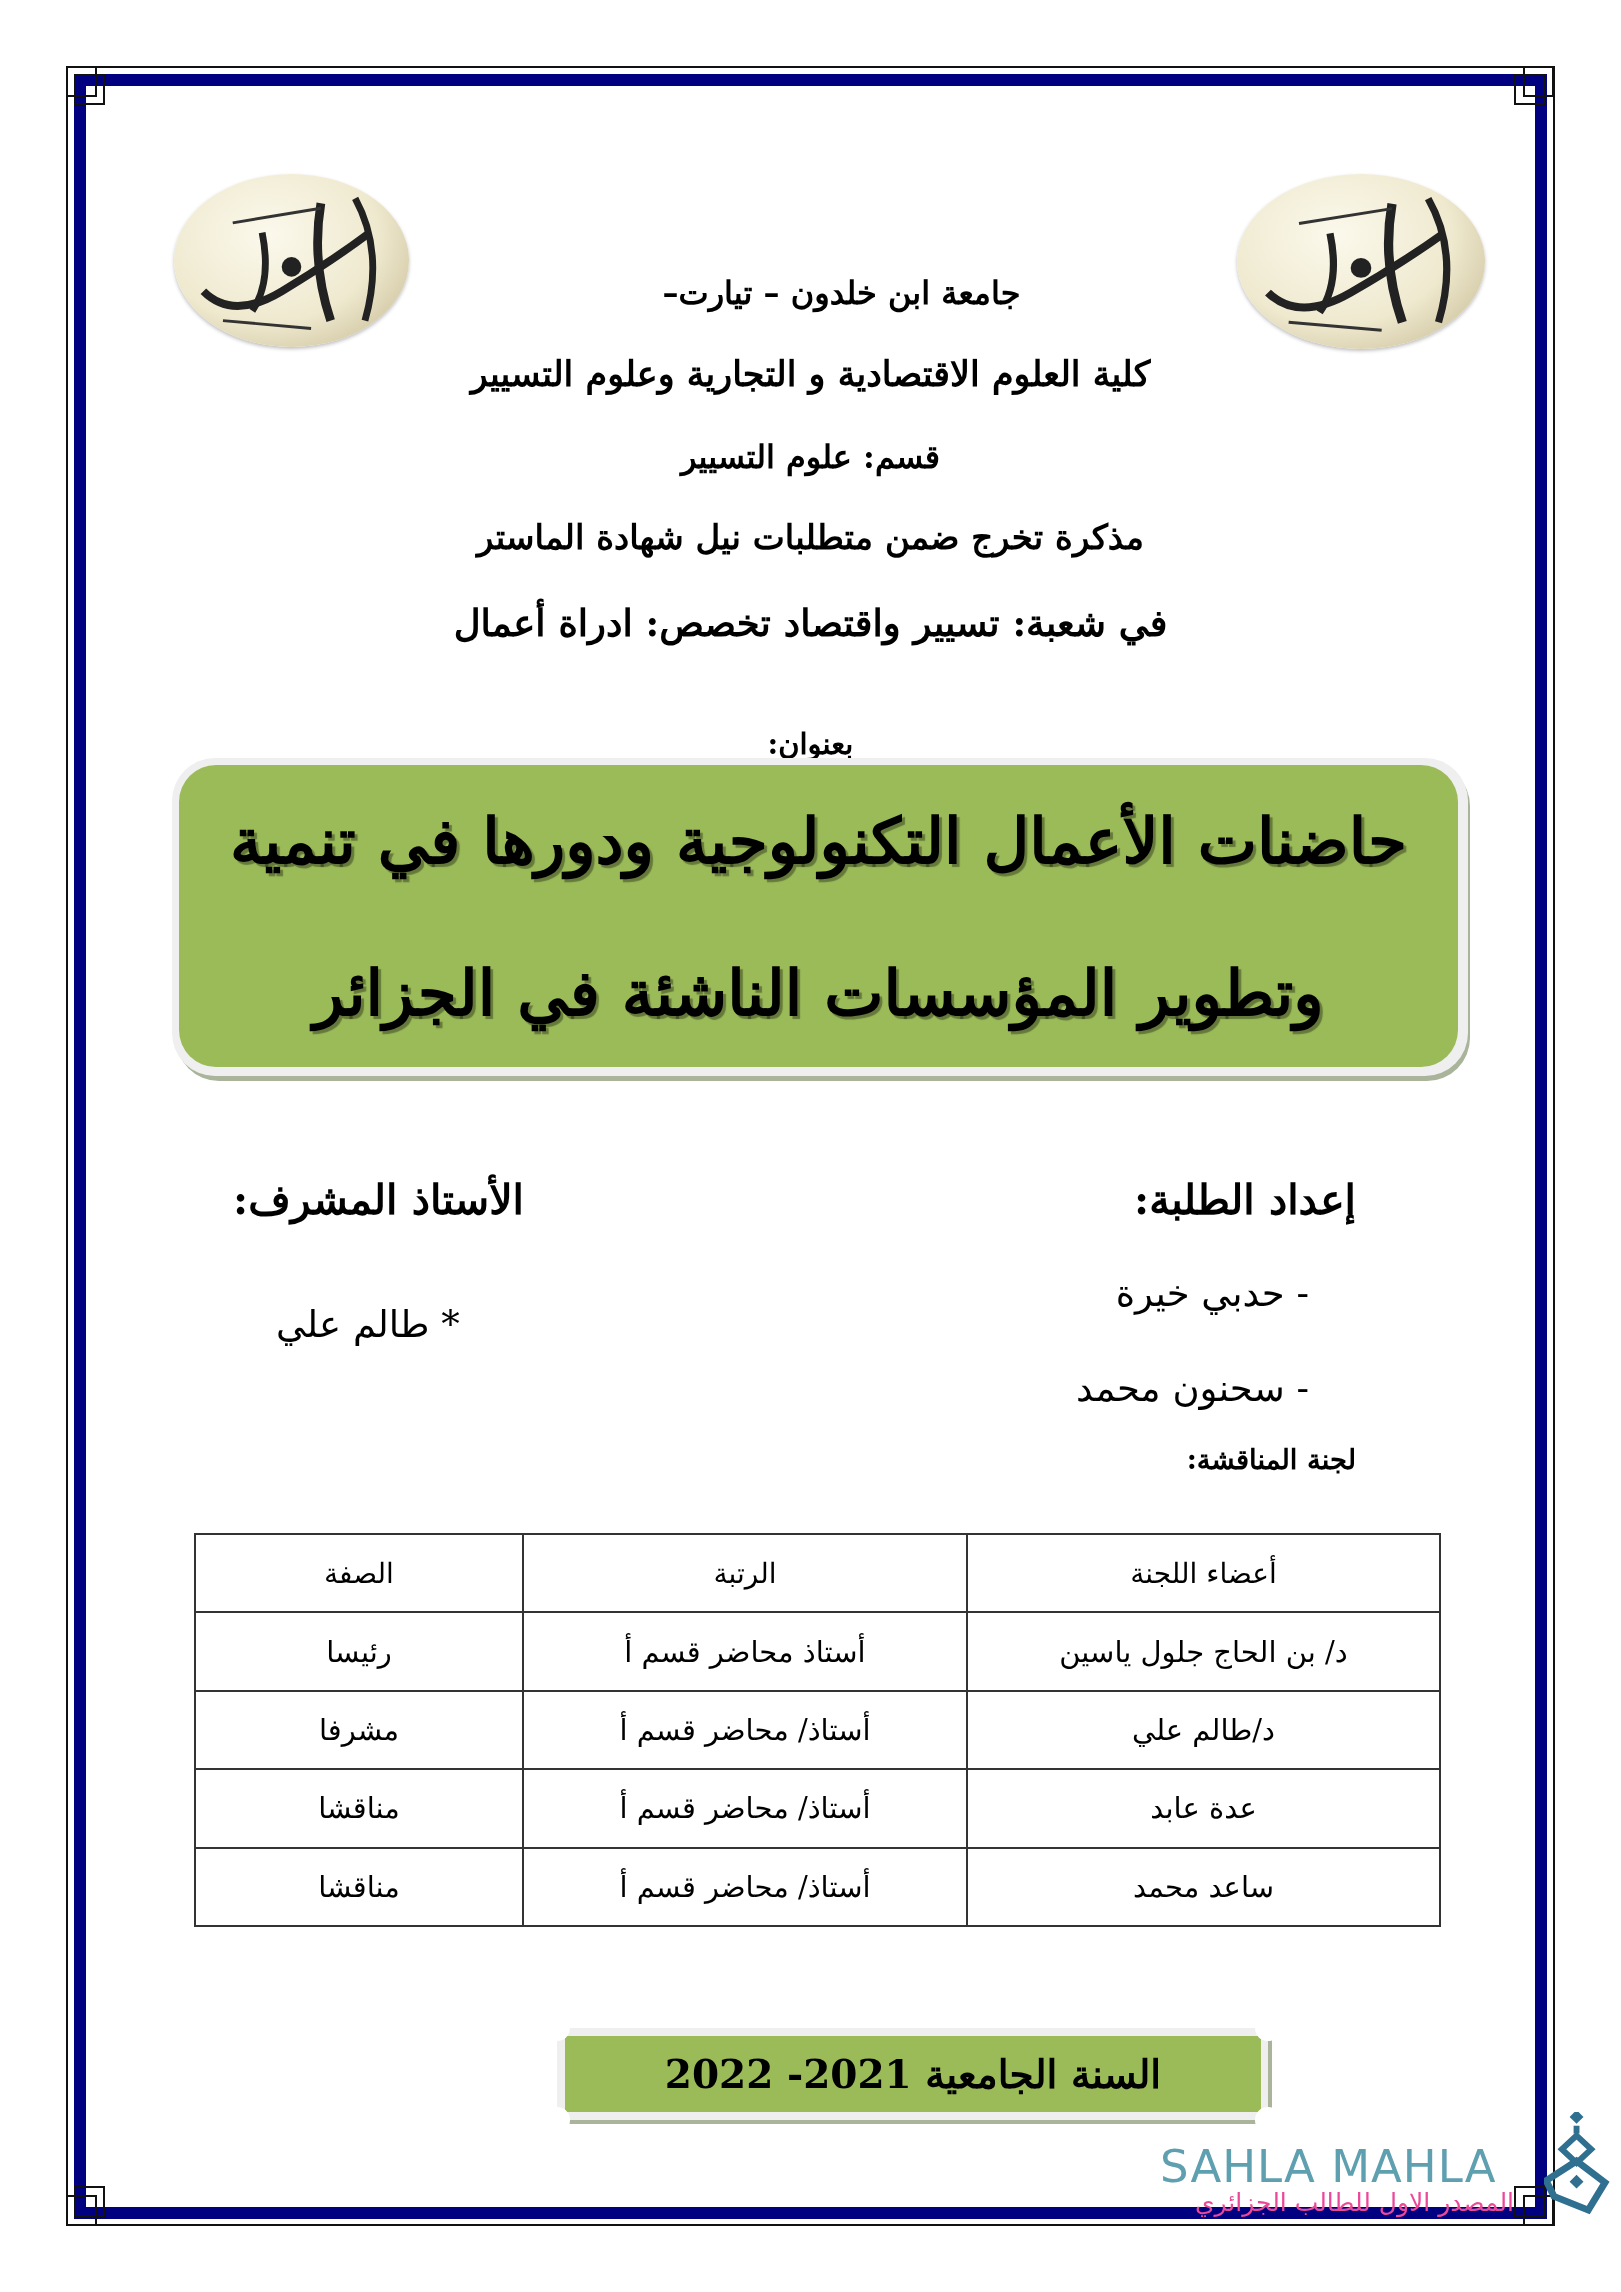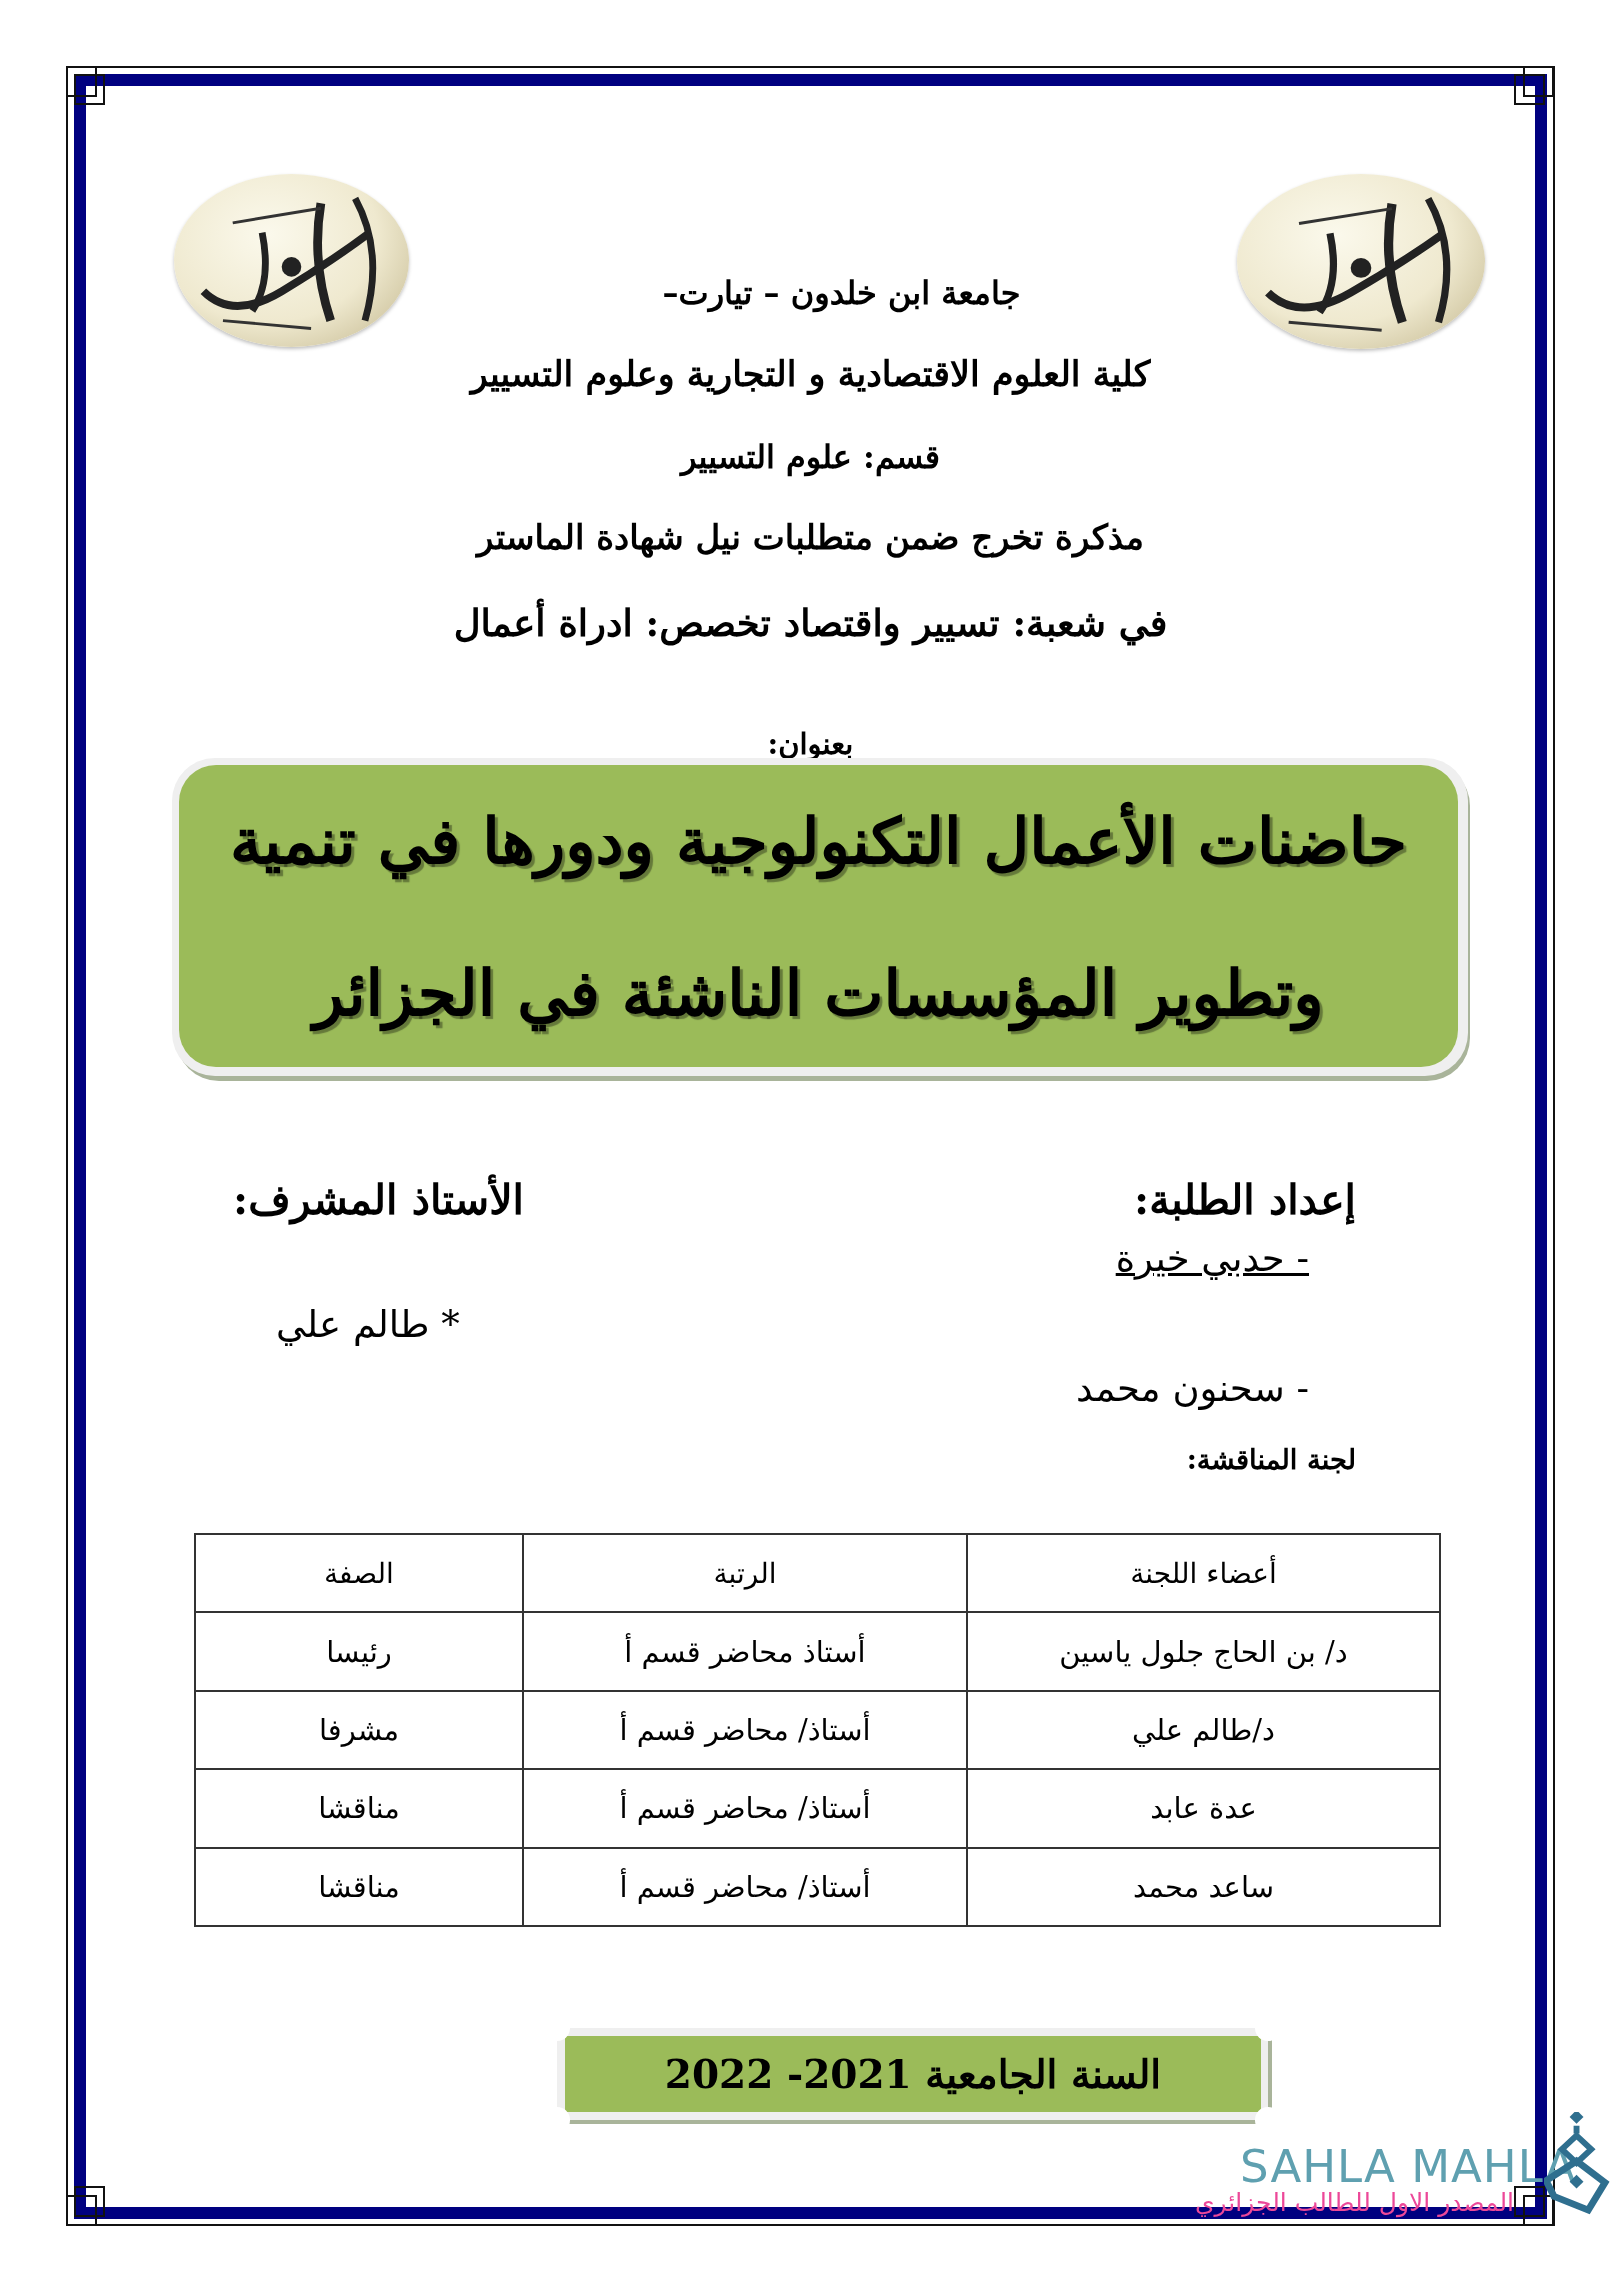--- a/index.html
+++ b/index.html
@@ -46,21 +46,21 @@
 
   
   .year-shadow { position:absolute; left:562px; top:2033px; width:710px; height:91px; background:#a9b49a; }
   .year-rim { position:absolute; left:557px; top:2028px; width:711px; height:92px; background:#efefef; }
   .year-green { position:absolute; left:565px; top:2036px; width:696px; height:76px; background:#9bbb59; }
   .scoop { position:absolute; width:25.5px; height:25.5px; border-radius:50%; background:#ffffff; }
   .year-text { position:absolute; left:565px; top:2036px; width:696px; height:88px; line-height:76px;
                text-align:center; direction:rtl; font-weight:bold; font-size:39px; white-space:nowrap; }
 
   
-  .wm-text { position:absolute; left:1240px; top:2140px; font-family:"DejaVu Sans","Liberation Sans",sans-serif;
+  .wm-text { position:absolute; left:1160px; top:2140px; font-family:"DejaVu Sans","Liberation Sans",sans-serif;
              font-size:45px; letter-spacing:1px; color:#5fa0b0; font-weight:normal; white-space:nowrap; }
   .wm-sub { position:absolute; left:1178px; top:2188px; width:353px; text-align:center; direction:rtl;
             font-family:"DejaVu Sans","Liberation Sans",sans-serif; font-size:25px; color:#ec4899; white-space:nowrap; }
 </style>
 </head>
 <body>
 
 <div class="frame-outer-line"></div>
 <div class="frame-navy"></div>
 
@@ -103,21 +103,21 @@
 <div class="hdr" style="top:601px;font-size:37px;">في شعبة: تسيير واقتصاد   تخصص: ادراة أعمال</div>
 <div class="hdr" style="top:686px;font-size:29px;margin-top:41px;">بعنوان:</div>
 
 <div class="title-shadow"></div>
 <div class="title-rim"></div>
 <div class="title-green"></div>
 <div class="title-line" style="top:804px;">حاضنات الأعمال التكنولوجية ودورها في تنمية</div>
 <div class="title-line" style="top:956px;">وتطوير المؤسسات الناشئة في الجزائر</div>
 
 <div class="label-bold" style="right:265px;top:1176px;font-size:41px;">إعداد الطلبة:</div>
-<div class="label-reg" style="right:312px;top:1237px;font-size:37px;text-decoration:underline;">- حدبي خيرة</div>
+<div class="label-reg" style="right:312px;top:1272px;font-size:37px;">- حدبي خيرة</div>
 <div class="label-reg" style="right:312px;top:1367px;font-size:37px;">- سحنون محمد</div>
 
 <div class="label-bold" style="left:233px;top:1176px;font-size:41px;">الأستاذ المشرف:</div>
 <div class="label-reg" style="left:276px;top:1272px;font-size:37px;margin-top:31px;">* طالم علي</div>
 
 <div class="label-bold" style="right:265px;top:1443px;font-size:27.4px;">لجنة المناقشة:</div>
 
 <table class="committee">
   <colgroup>
     <col style="width:473px">

